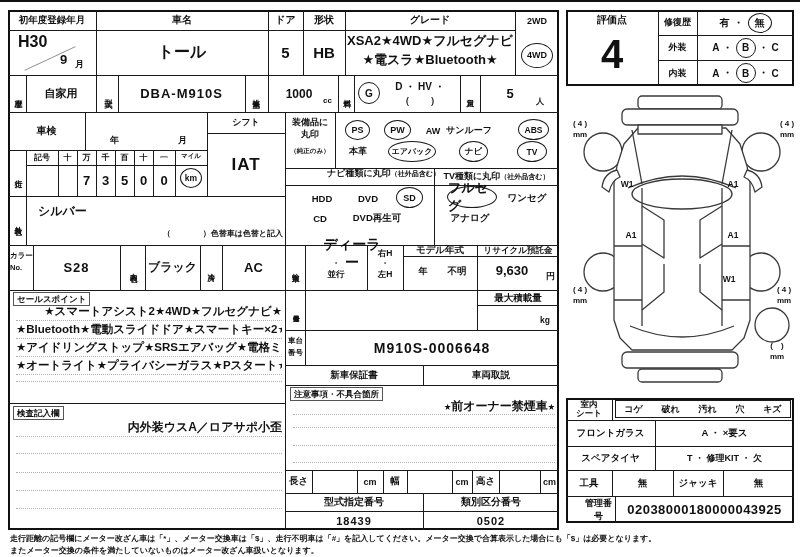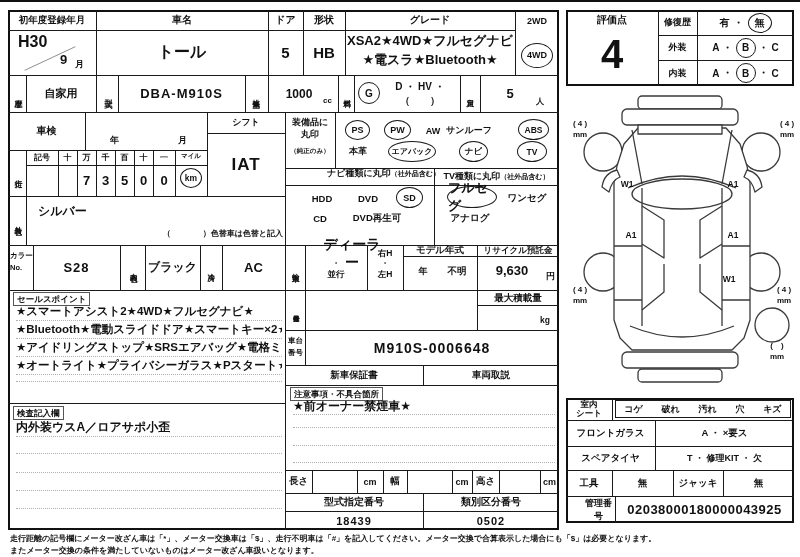--- a/index.html
+++ b/index.html
@@ -6,21 +6,21 @@
   .sheet{position:relative;width:800px;height:557px;background:#fff;overflow:hidden;
          font-family:"Liberation Sans","DejaVu Sans",sans-serif;color:#111;font-weight:bold;}
   .t{position:absolute;box-sizing:border-box;}
   .c{display:flex;align-items:center;justify-content:center;text-align:center;}
   .hl{position:absolute;height:1px;background:#1a1a1a;}
   .vl{position:absolute;width:1px;background:#1a1a1a;}
   .b2{border:2px solid #111;}
   .vert{writing-mode:vertical-rl;text-orientation:upright;line-height:1;letter-spacing:1px;}
   .circ{border:1.5px solid #1a1a1a;border-radius:50%;display:flex;align-items:center;justify-content:center;}
   .tag{border:1px solid #555;background:#fff;font-size:8.5px;padding:0 3px;line-height:12px;}
-  .dotu{border-bottom:1.5px dotted #b0b0b0;}
+  .dotu{border-bottom:1.5px dotted #b0b0b0;text-align:right;}
   .nw{white-space:nowrap;overflow:hidden;}
 </style>
 </head>
 <body>
 
 <div class="sheet">
   <i class="t" style="left:0;top:1;width:800px;height:2px;background:#111;"></i>
 
   <div class="t b2" style="left:8px;top:10px;width:551px;height:520px;"></div>
   <div class="t b2" style="left:566px;top:10px;width:228px;height:76px;"></div>
@@ -241,21 +241,21 @@
   <div class="t" style="left:540px;top:315px;font-size:8.5px;">kg</div>
 
   <div class="t c" style="left:287px;top:335px;width:17px;height:12px;font-size:7.5px;">車台</div>
   <div class="t c" style="left:287px;top:347px;width:17px;height:12px;font-size:7.5px;">番号</div>
   <div class="t c" style="left:305px;top:330px;width:254px;height:35px;font-size:14px;letter-spacing:1px;">M910S-0006648</div>
 
   <div class="t c" style="left:285px;top:365px;width:138px;height:20px;font-size:9.5px;">新車保証書</div>
   <div class="t c" style="left:423px;top:365px;width:136px;height:20px;font-size:9.5px;">車両取説</div>
 
   <span class="t tag" style="left:290px;top:387px;">注意事項・不具合箇所</span>
-  <div class="t dotu nw" style="left:293px;top:398px;width:262px;height:17px;font-size:12px;">★前オーナー禁煙車★</div>
+  <div class="t dotu nw" style="left:293px;top:398px;width:262px;height:17px;font-size:12px;font-family:Liberation Mono, monospace;">★前オーナー禁煙車★</div>
   <i class="t dotu" style="left:293px;top:426px;width:262px;height:2px;"></i>
   <i class="t dotu" style="left:293px;top:444px;width:262px;height:2px;"></i>
   <i class="t dotu" style="left:293px;top:461px;width:262px;height:2px;"></i>
 
   <div class="t c" style="left:285px;top:470px;width:27px;height:23px;font-size:9.5px;">長さ</div>
   <div class="t c" style="left:357px;top:470px;width:26px;height:23px;font-size:9px;">cm</div>
   <div class="t c" style="left:383px;top:470px;width:24px;height:23px;font-size:9.5px;">幅</div>
   <div class="t c" style="left:452px;top:470px;width:20px;height:23px;font-size:9px;">cm</div>
   <div class="t c" style="left:472px;top:470px;width:27px;height:23px;font-size:9.5px;">高さ</div>
   <div class="t c" style="left:540px;top:470px;width:19px;height:23px;font-size:9px;">cm</div>

